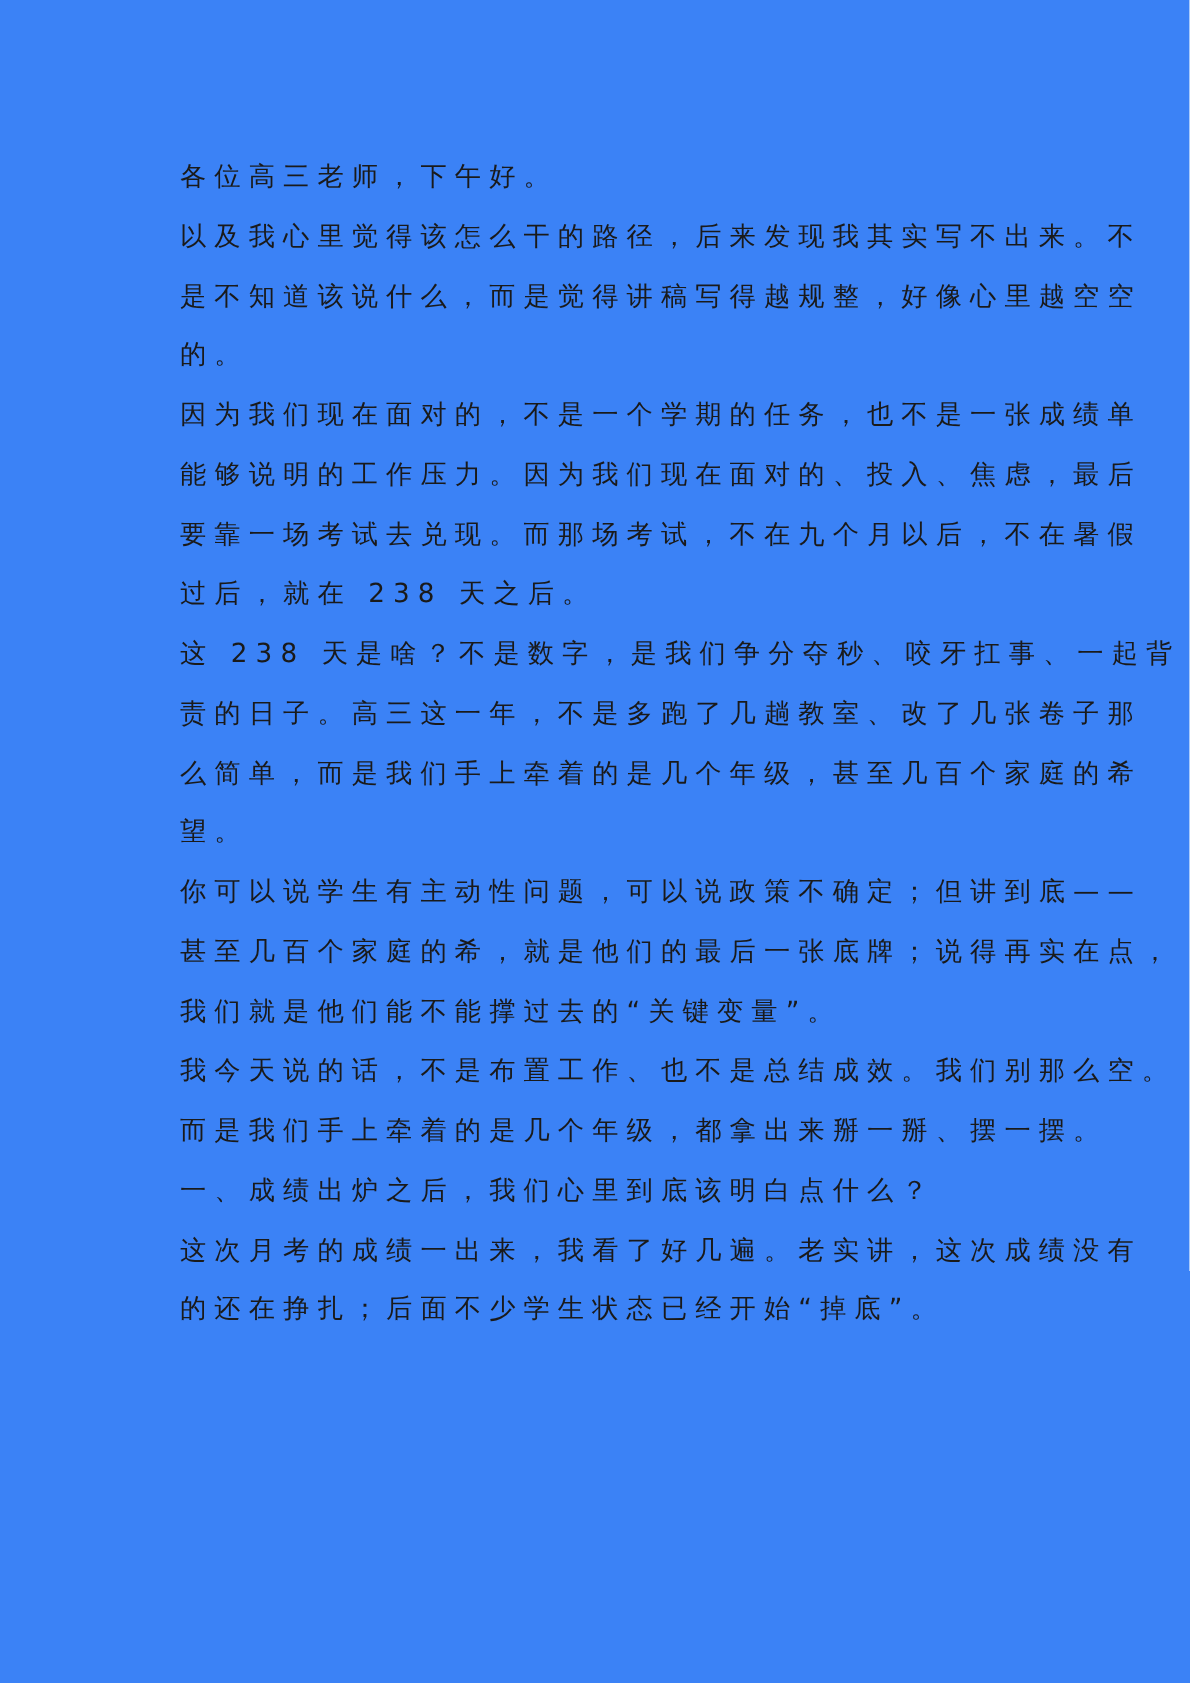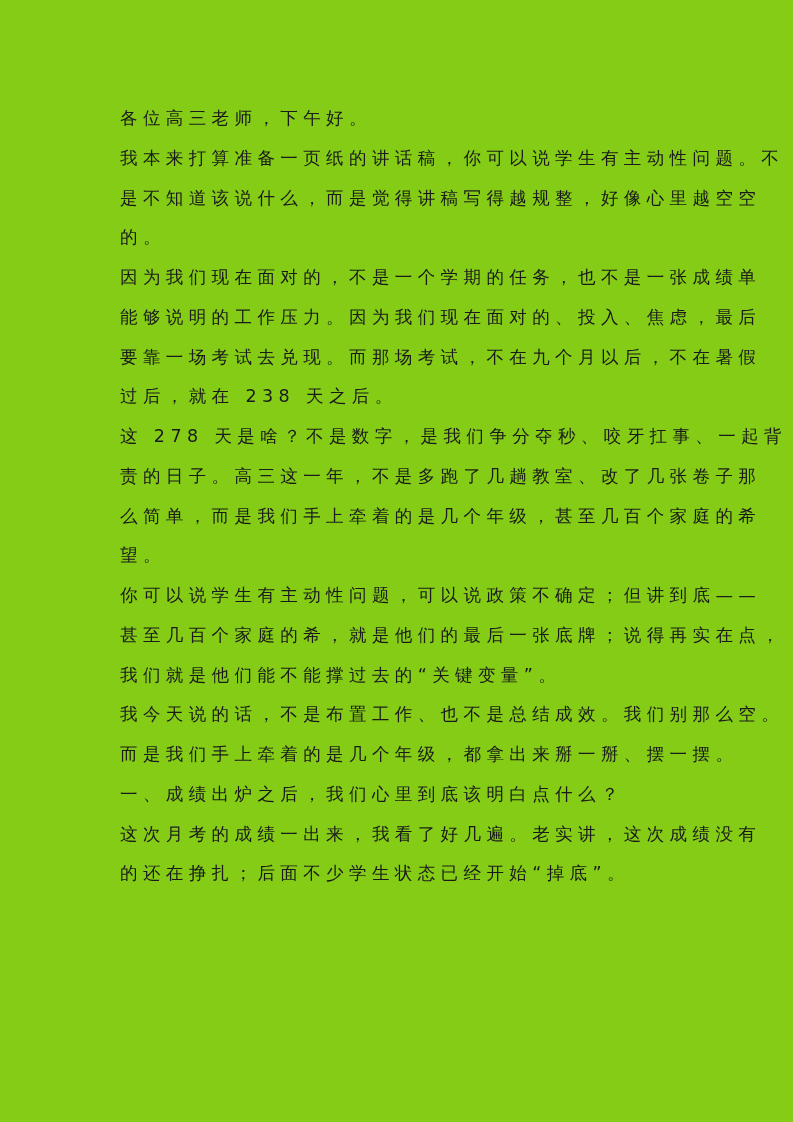--- a/index.html
+++ b/index.html
@@ -14,21 +14,21 @@
       overflow: hidden;
       font-family: "DejaVu Sans", "Liberation Sans", sans-serif;
       color: #1a1a1a;
     }
     .page {
       position: absolute;
       left: 0;
       top: 0;
       width: 793px;
       height: 1122px;
-      background: #84cc16;
+      background: #3b82f6;
     }
     .content {
       position: absolute;
       left: 120px;
       top: 103px;
       width: 556px;
     }
     .line {
       height: 39.75px;
       line-height: 30px;
@@ -37,28 +37,28 @@
       white-space: nowrap;
       overflow: visible;
     }
   </style>
 </head>
 <body>
 
 <div class="page">
   <div class="content">
     <div class="line">各位高三老师，下午好。</div>
-    <div class="line">我本来打算准备一页纸的讲话稿，你可以说学生有主动性问题。不</div>
+    <div class="line">以及我心里觉得该怎么干的路径，后来发现我其实写不出来。不</div>
     <div class="line">是不知道该说什么，而是觉得讲稿写得越规整，好像心里越空空</div>
     <div class="line">的。</div>
     <div class="line">因为我们现在面对的，不是一个学期的任务，也不是一张成绩单</div>
     <div class="line">能够说明的工作压力。因为我们现在面对的、投入、焦虑，最后</div>
     <div class="line">要靠一场考试去兑现。而那场考试，不在九个月以后，不在暑假</div>
     <div class="line">过后，就在 238 天之后。</div>
-    <div class="line">这 278 天是啥？不是数字，是我们争分夺秒、咬牙扛事、一起背</div>
+    <div class="line">这 238 天是啥？不是数字，是我们争分夺秒、咬牙扛事、一起背</div>
     <div class="line">责的日子。高三这一年，不是多跑了几趟教室、改了几张卷子那</div>
     <div class="line">么简单，而是我们手上牵着的是几个年级，甚至几百个家庭的希</div>
     <div class="line">望。</div>
     <div class="line">你可以说学生有主动性问题，可以说政策不确定；但讲到底——</div>
     <div class="line">甚至几百个家庭的希，就是他们的最后一张底牌；说得再实在点，</div>
     <div class="line">我们就是他们能不能撑过去的“关键变量”。</div>
     <div class="line">我今天说的话，不是布置工作、也不是总结成效。我们别那么空。</div>
     <div class="line">而是我们手上牵着的是几个年级，都拿出来掰一掰、摆一摆。</div>
     <div class="line">一、成绩出炉之后，我们心里到底该明白点什么？</div>
     <div class="line">这次月考的成绩一出来，我看了好几遍。老实讲，这次成绩没有</div>

